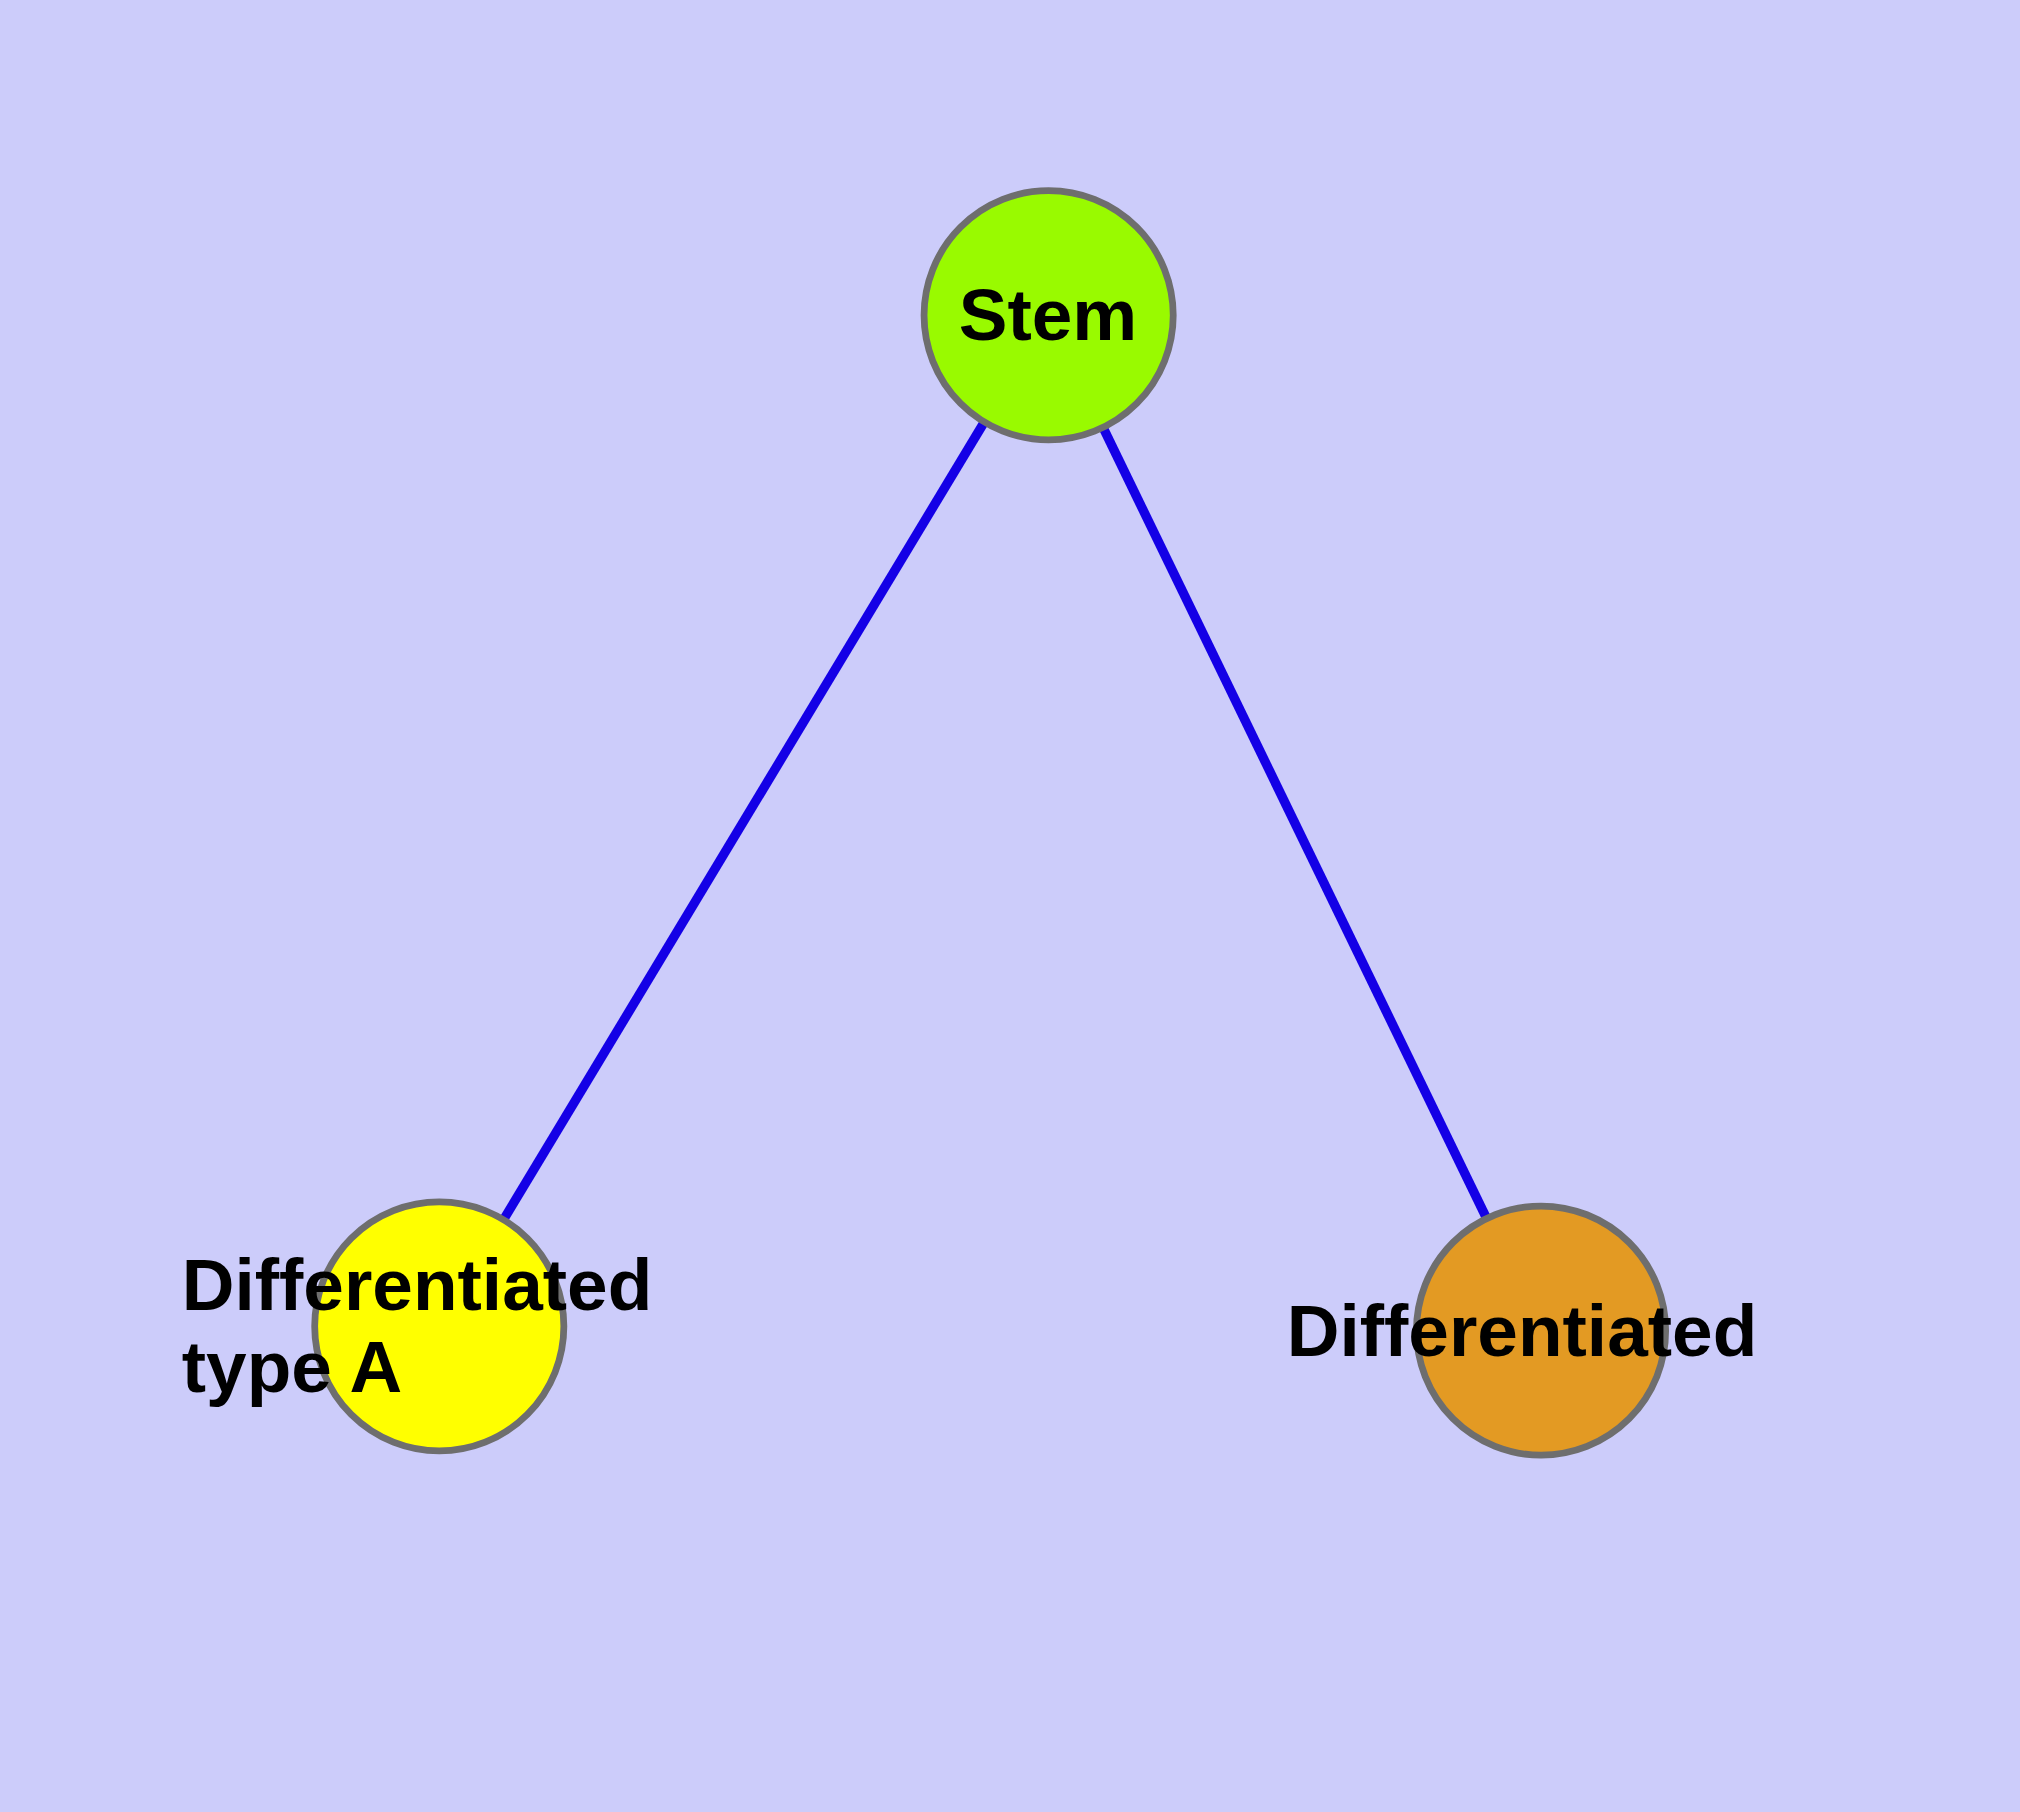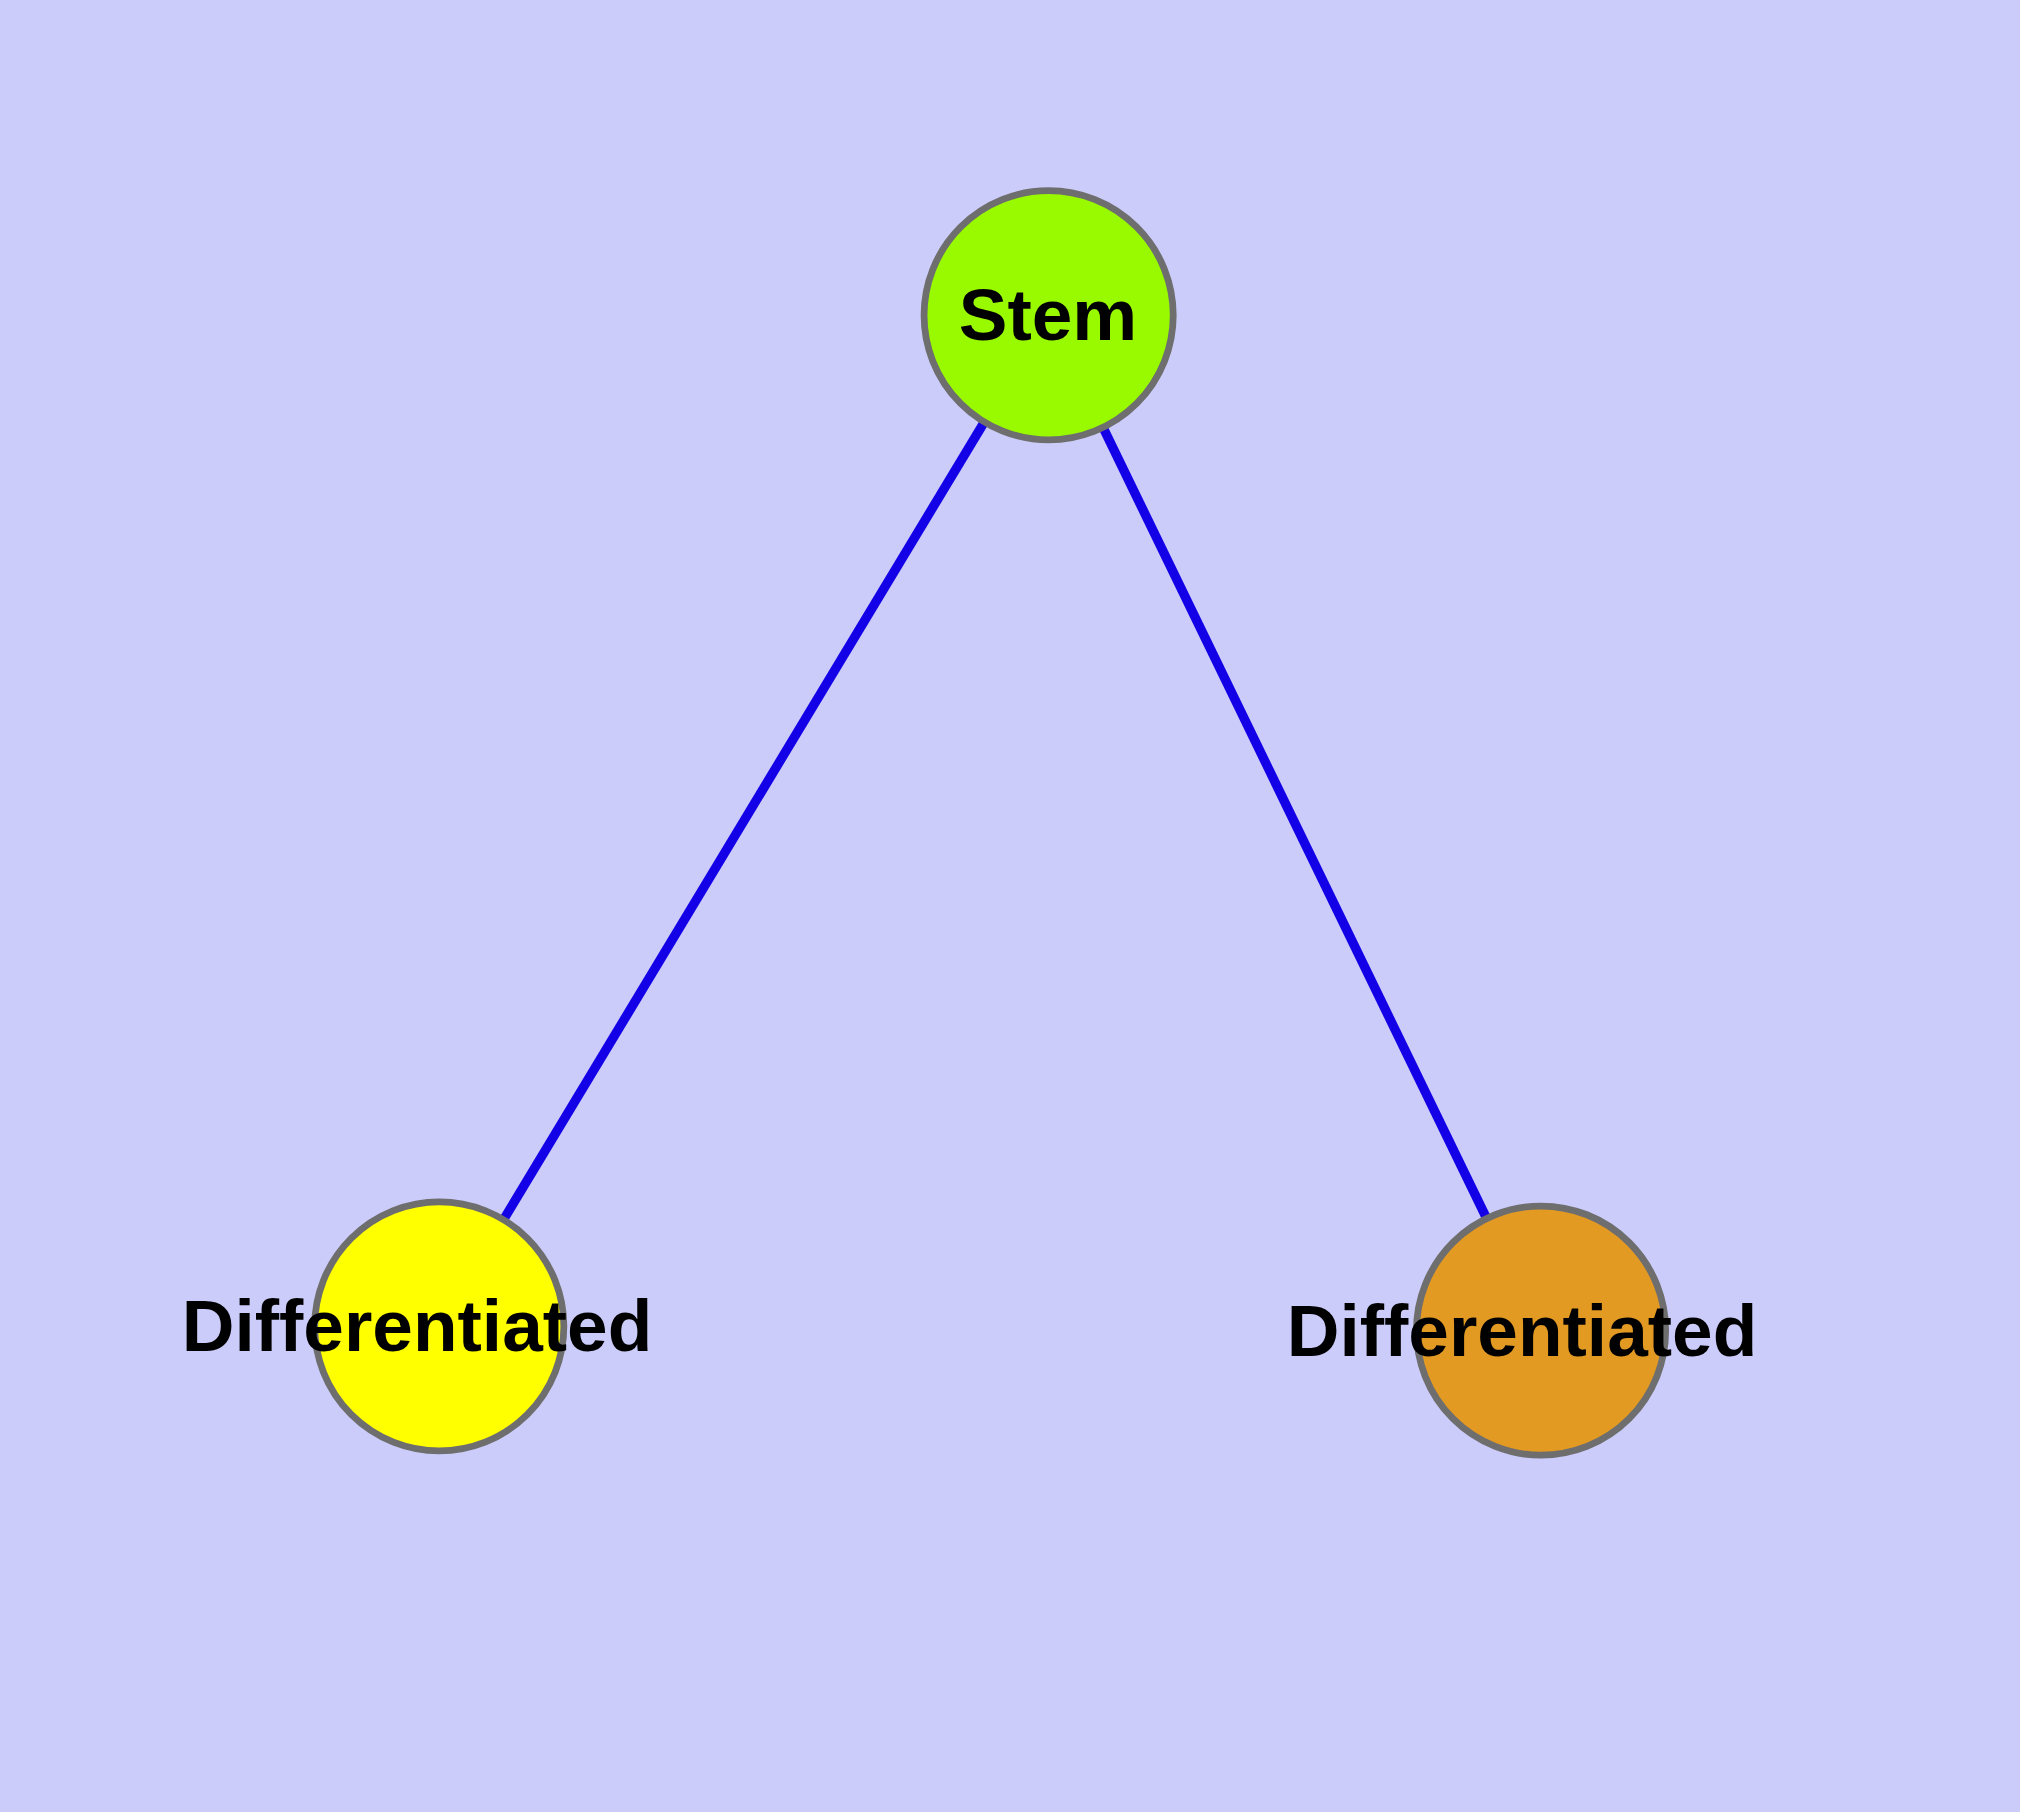--- a/index.html
+++ b/index.html
@@ -68,18 +68,18 @@
 
     <g>
       <circle id="node-stem" cx="1237" cy="372" r="147" fill="#99fa00" stroke="#6e6e6e" stroke-width="8"></circle>
       <circle id="node-diff-a" cx="518" cy="1565" r="147" fill="#ffff00" stroke="#6e6e6e" stroke-width="8"></circle>
       <circle id="node-diff-b" cx="1818" cy="1570" r="147" fill="#e39a23" stroke="#6e6e6e" stroke-width="8"></circle>
     </g>
   </svg>
 
   <div class="node-label label-stem">Stem</div>
 
-  <div class="node-label label-a"><span>Differentiated</span><br></div>
+  <div class="node-label label-a"><span>Differentiated</span><br><span>type A</span></div>
 
   <div class="node-label label-b"><span>Differentiated</span><br></div>
 
 </div>
 
 
 </body></html>

